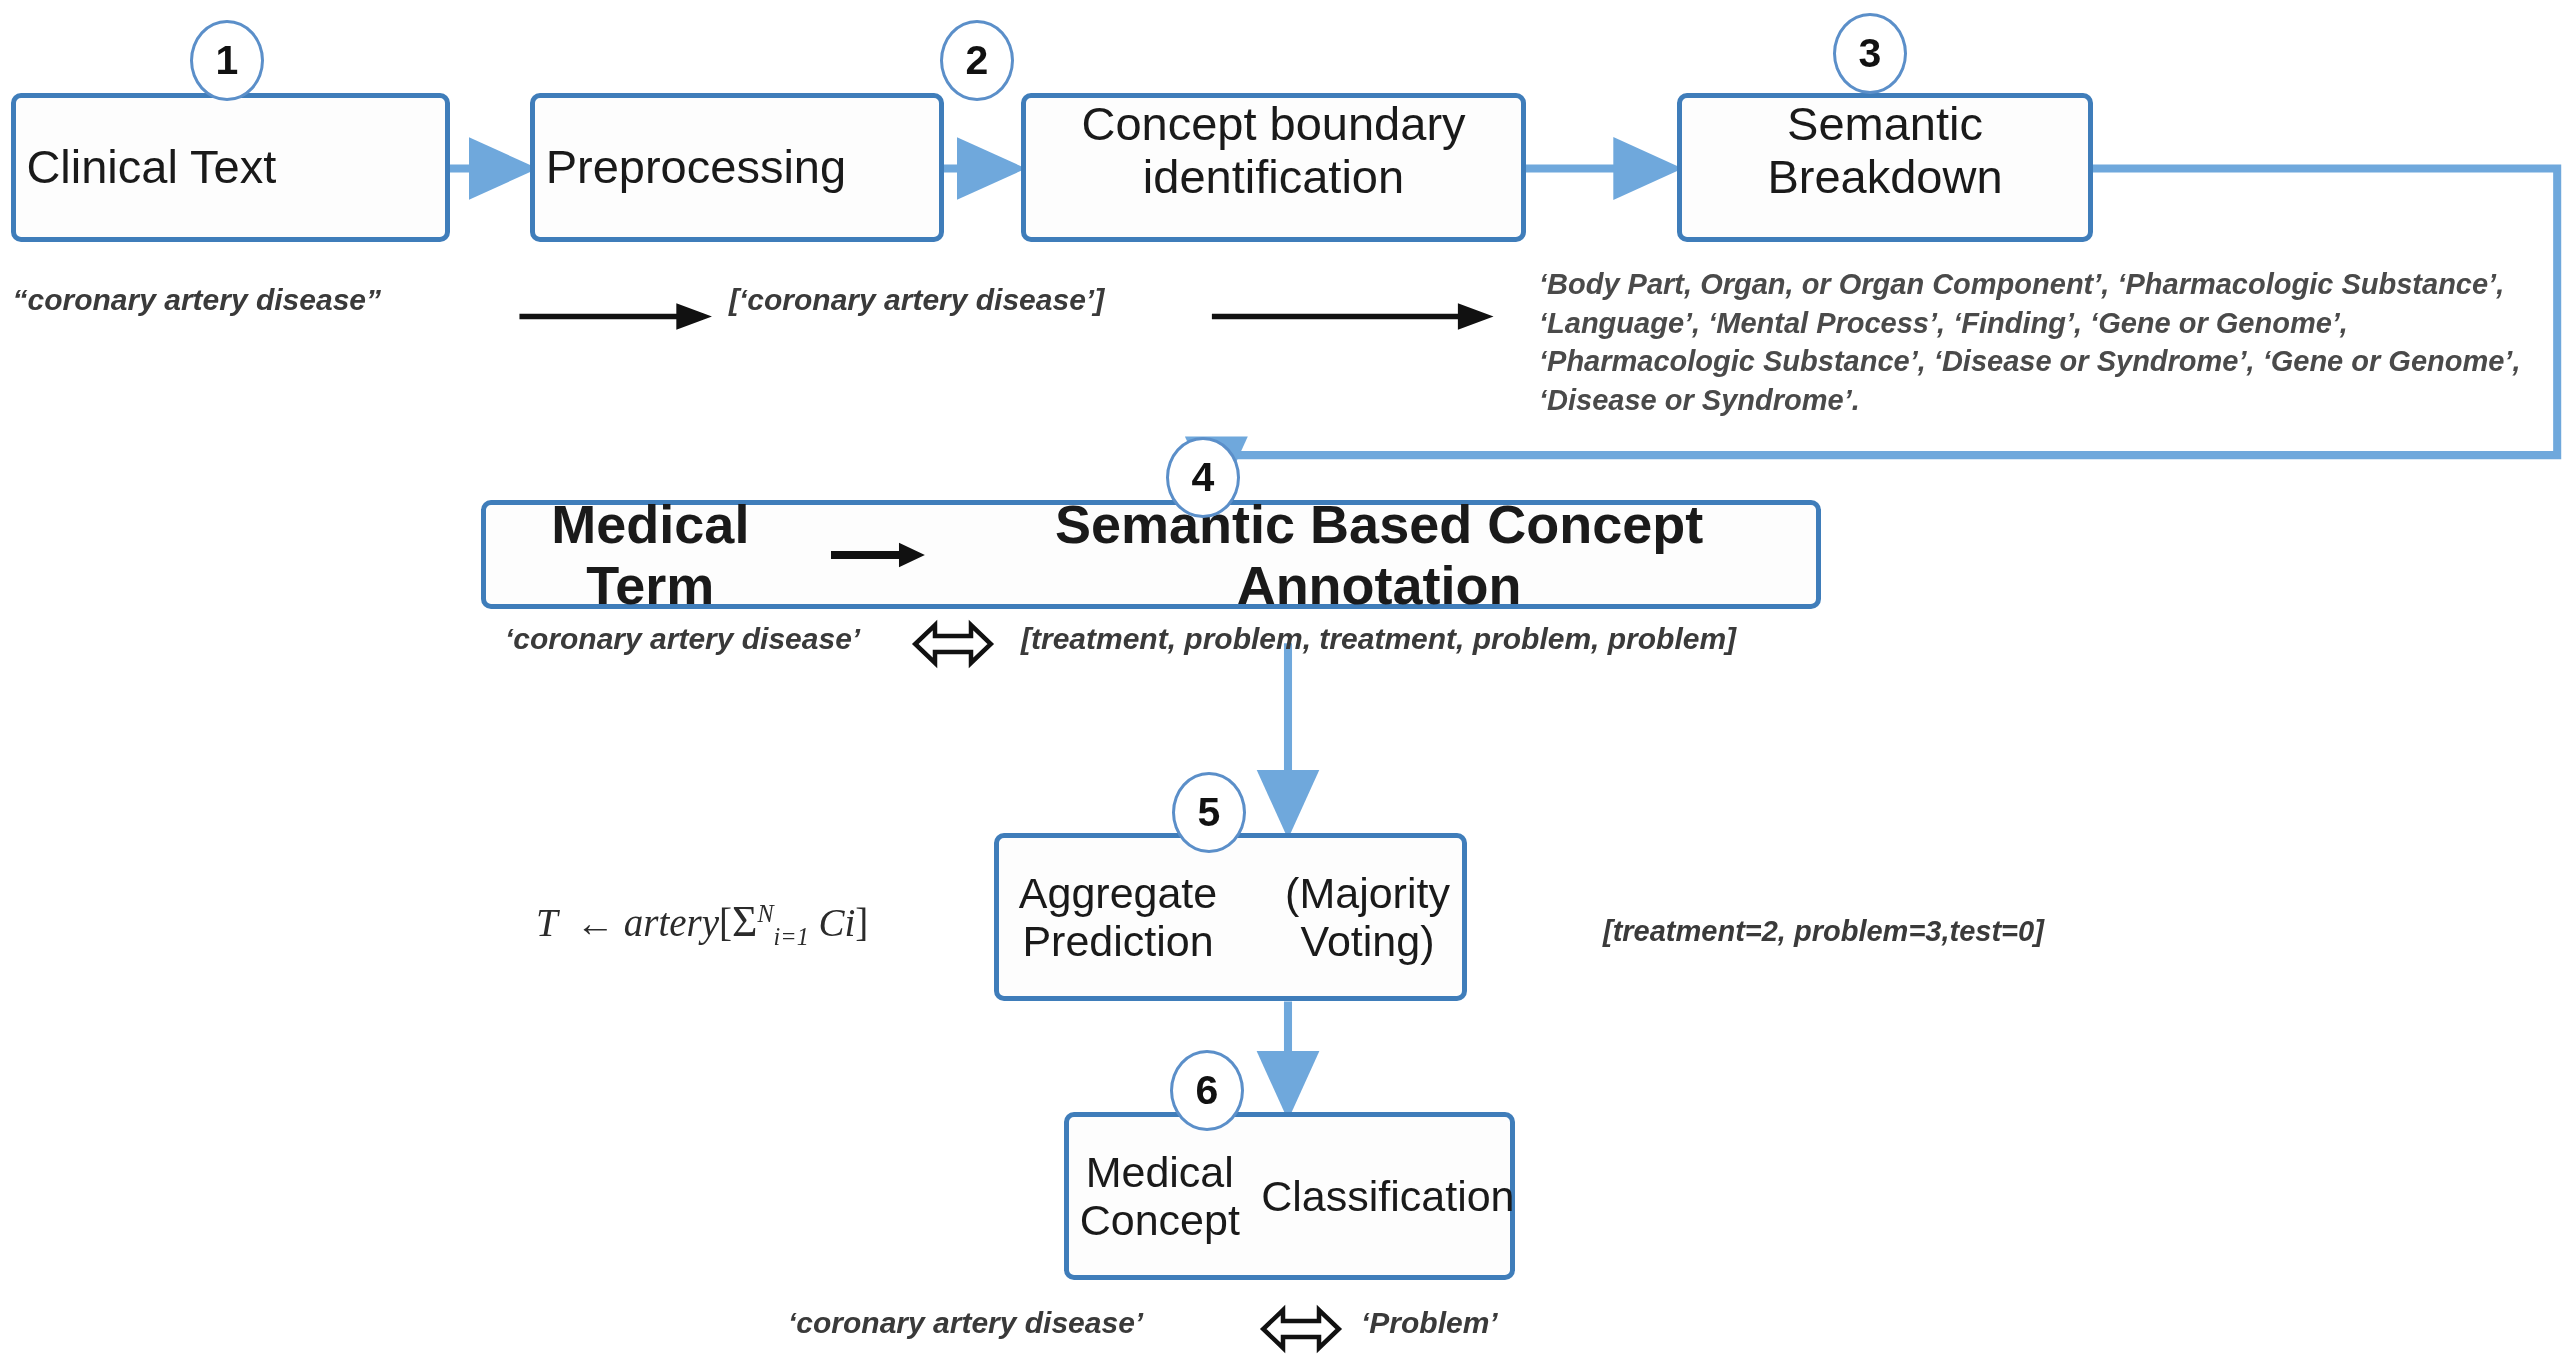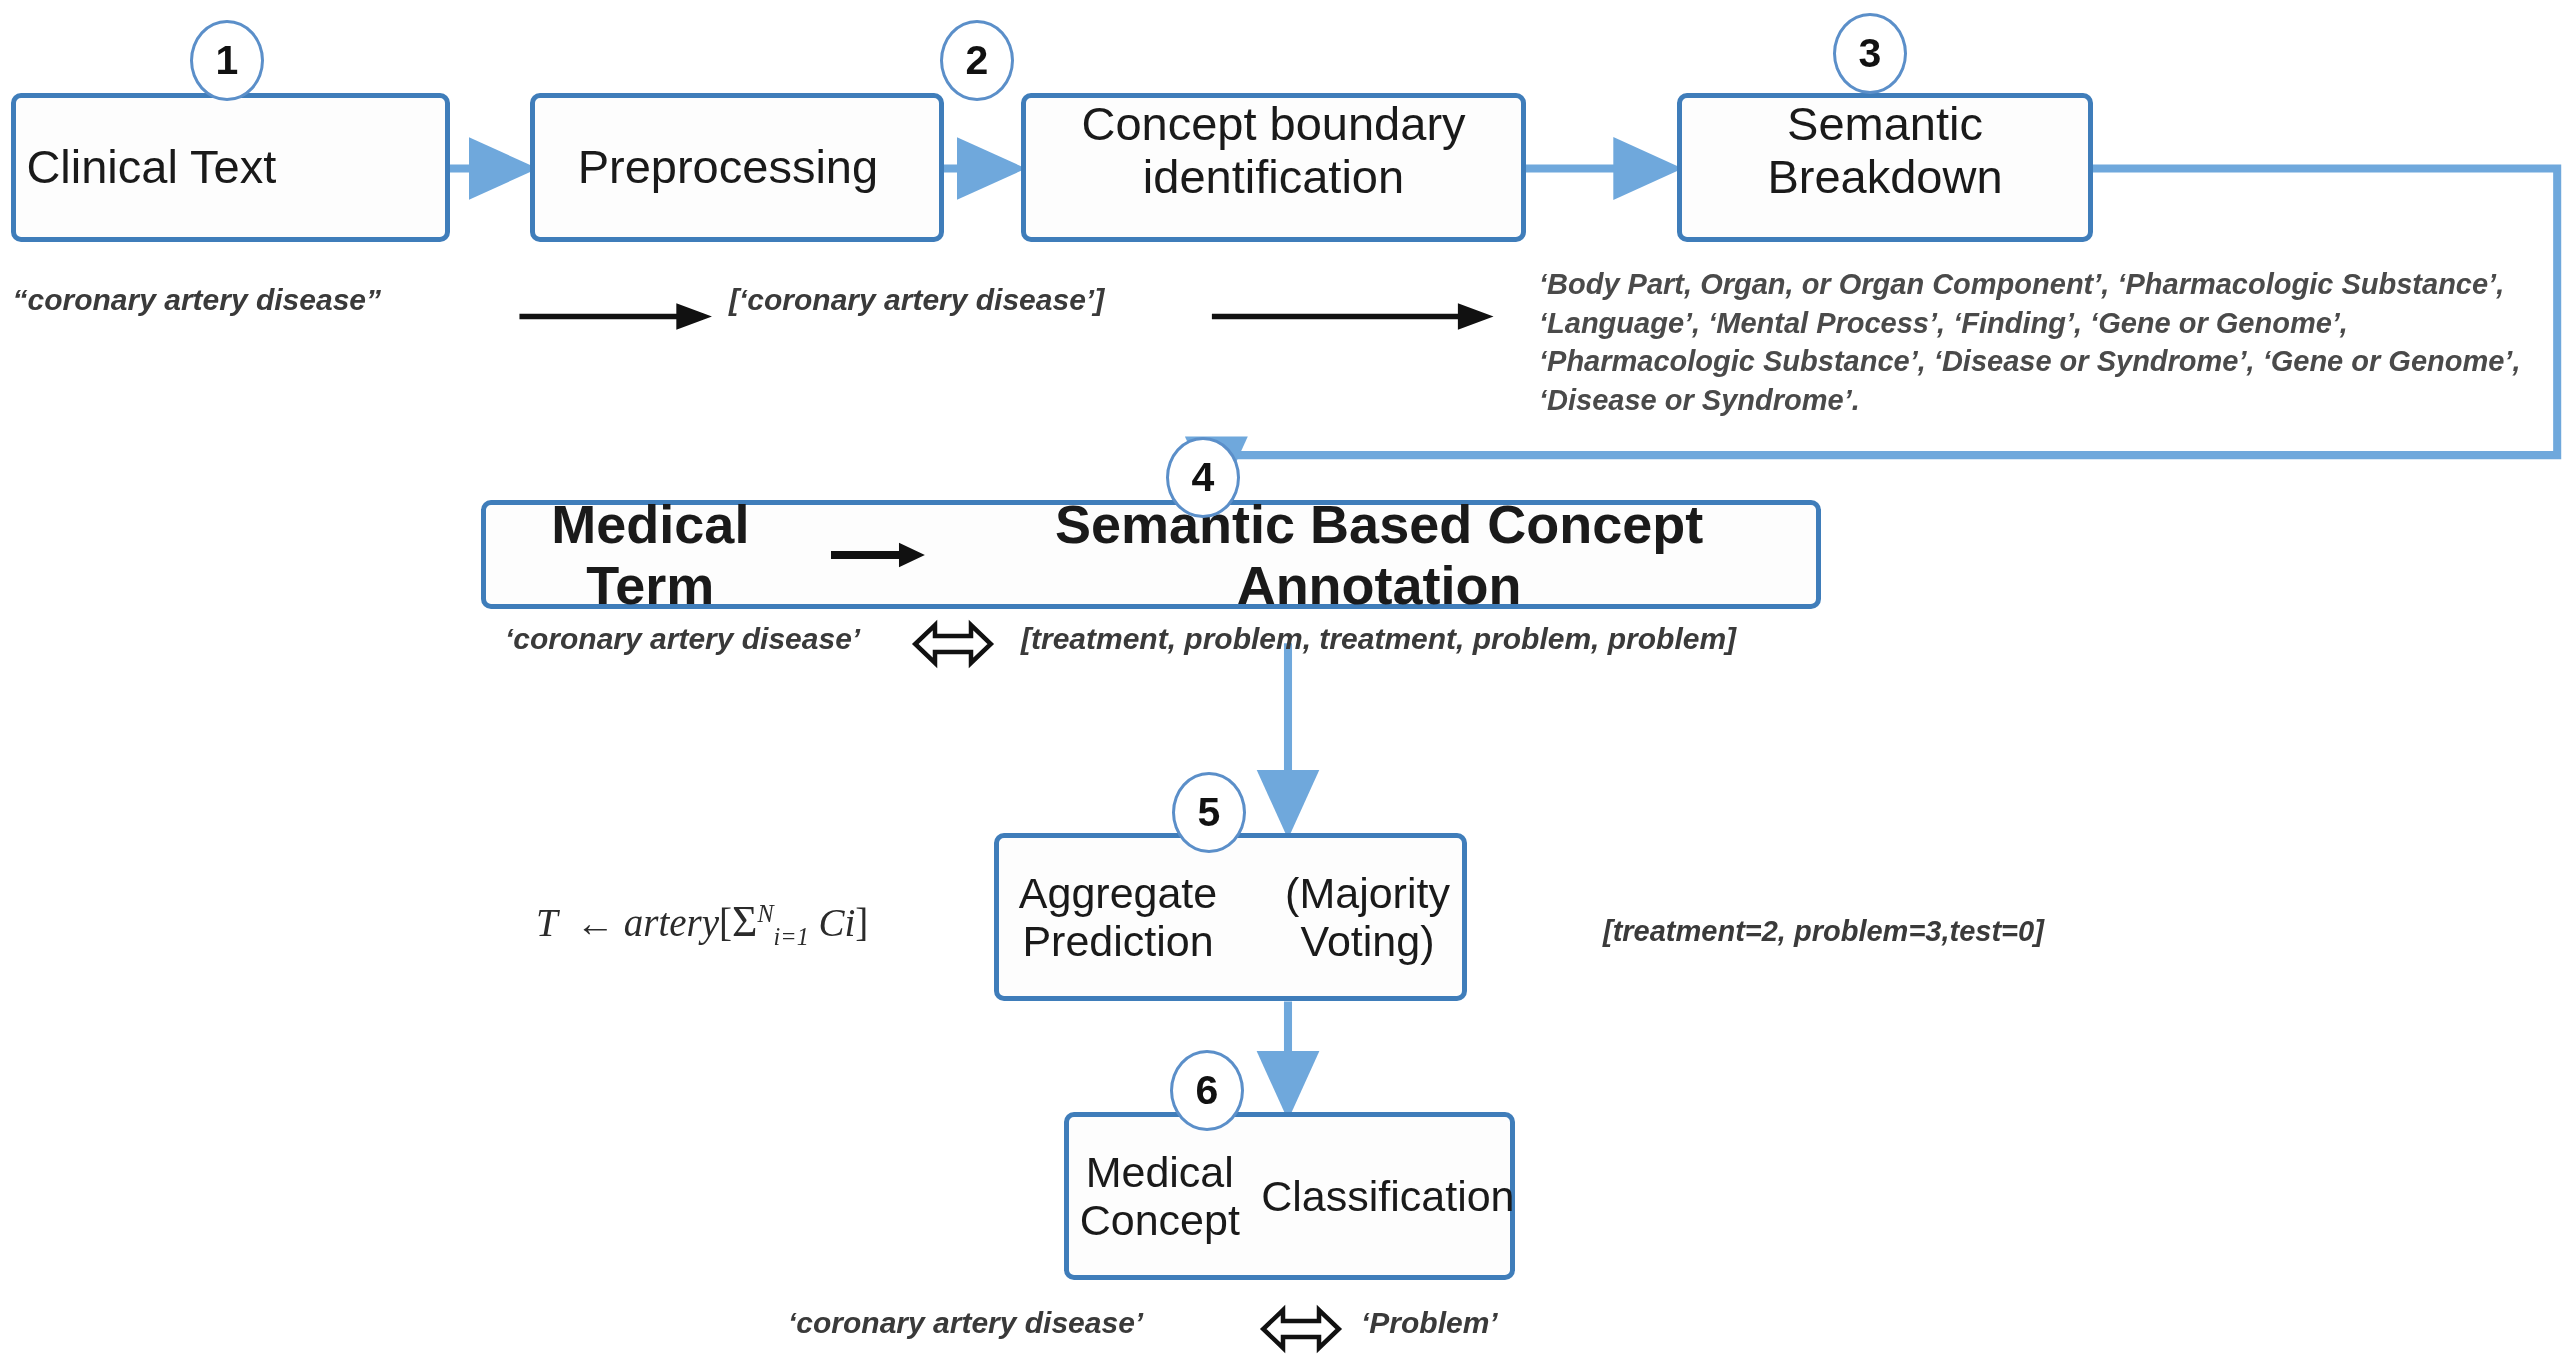--- a/index.html
+++ b/index.html
@@ -112,21 +112,21 @@
   <div class="badge" style="left:190px; top:20px;">
     <span>1</span>
   </div>
   <div class="node" style="left:10.7px; top:93px; width:439px; height:149px; font-size:47px;">
     <span class="node-label">Clinical Text</span>
   </div>
 
   <div class="badge" style="left:940px; top:20px;">
     <span>2</span>
   </div>
-  <div class="node" style="left:530px; top:93px; width:414px; height:149px; font-size:47px;padding-left:32px;">
+  <div class="node" style="left:530px; top:93px; width:414px; height:149px; font-size:47px;">
     <span class="node-label">Preprocessing</span>
   </div>
 
   <div class="badge" style="left:1833px; top:12.5px;">
     <span>3</span>
   </div>
   <div class="node" style="left:1021px; top:93px; width:505px; height:149px; font-size:47px; flex-direction:column;">
     <span class="node-label">Concept boundary</span>
     <span class="node-label">identification</span>
   </div>

